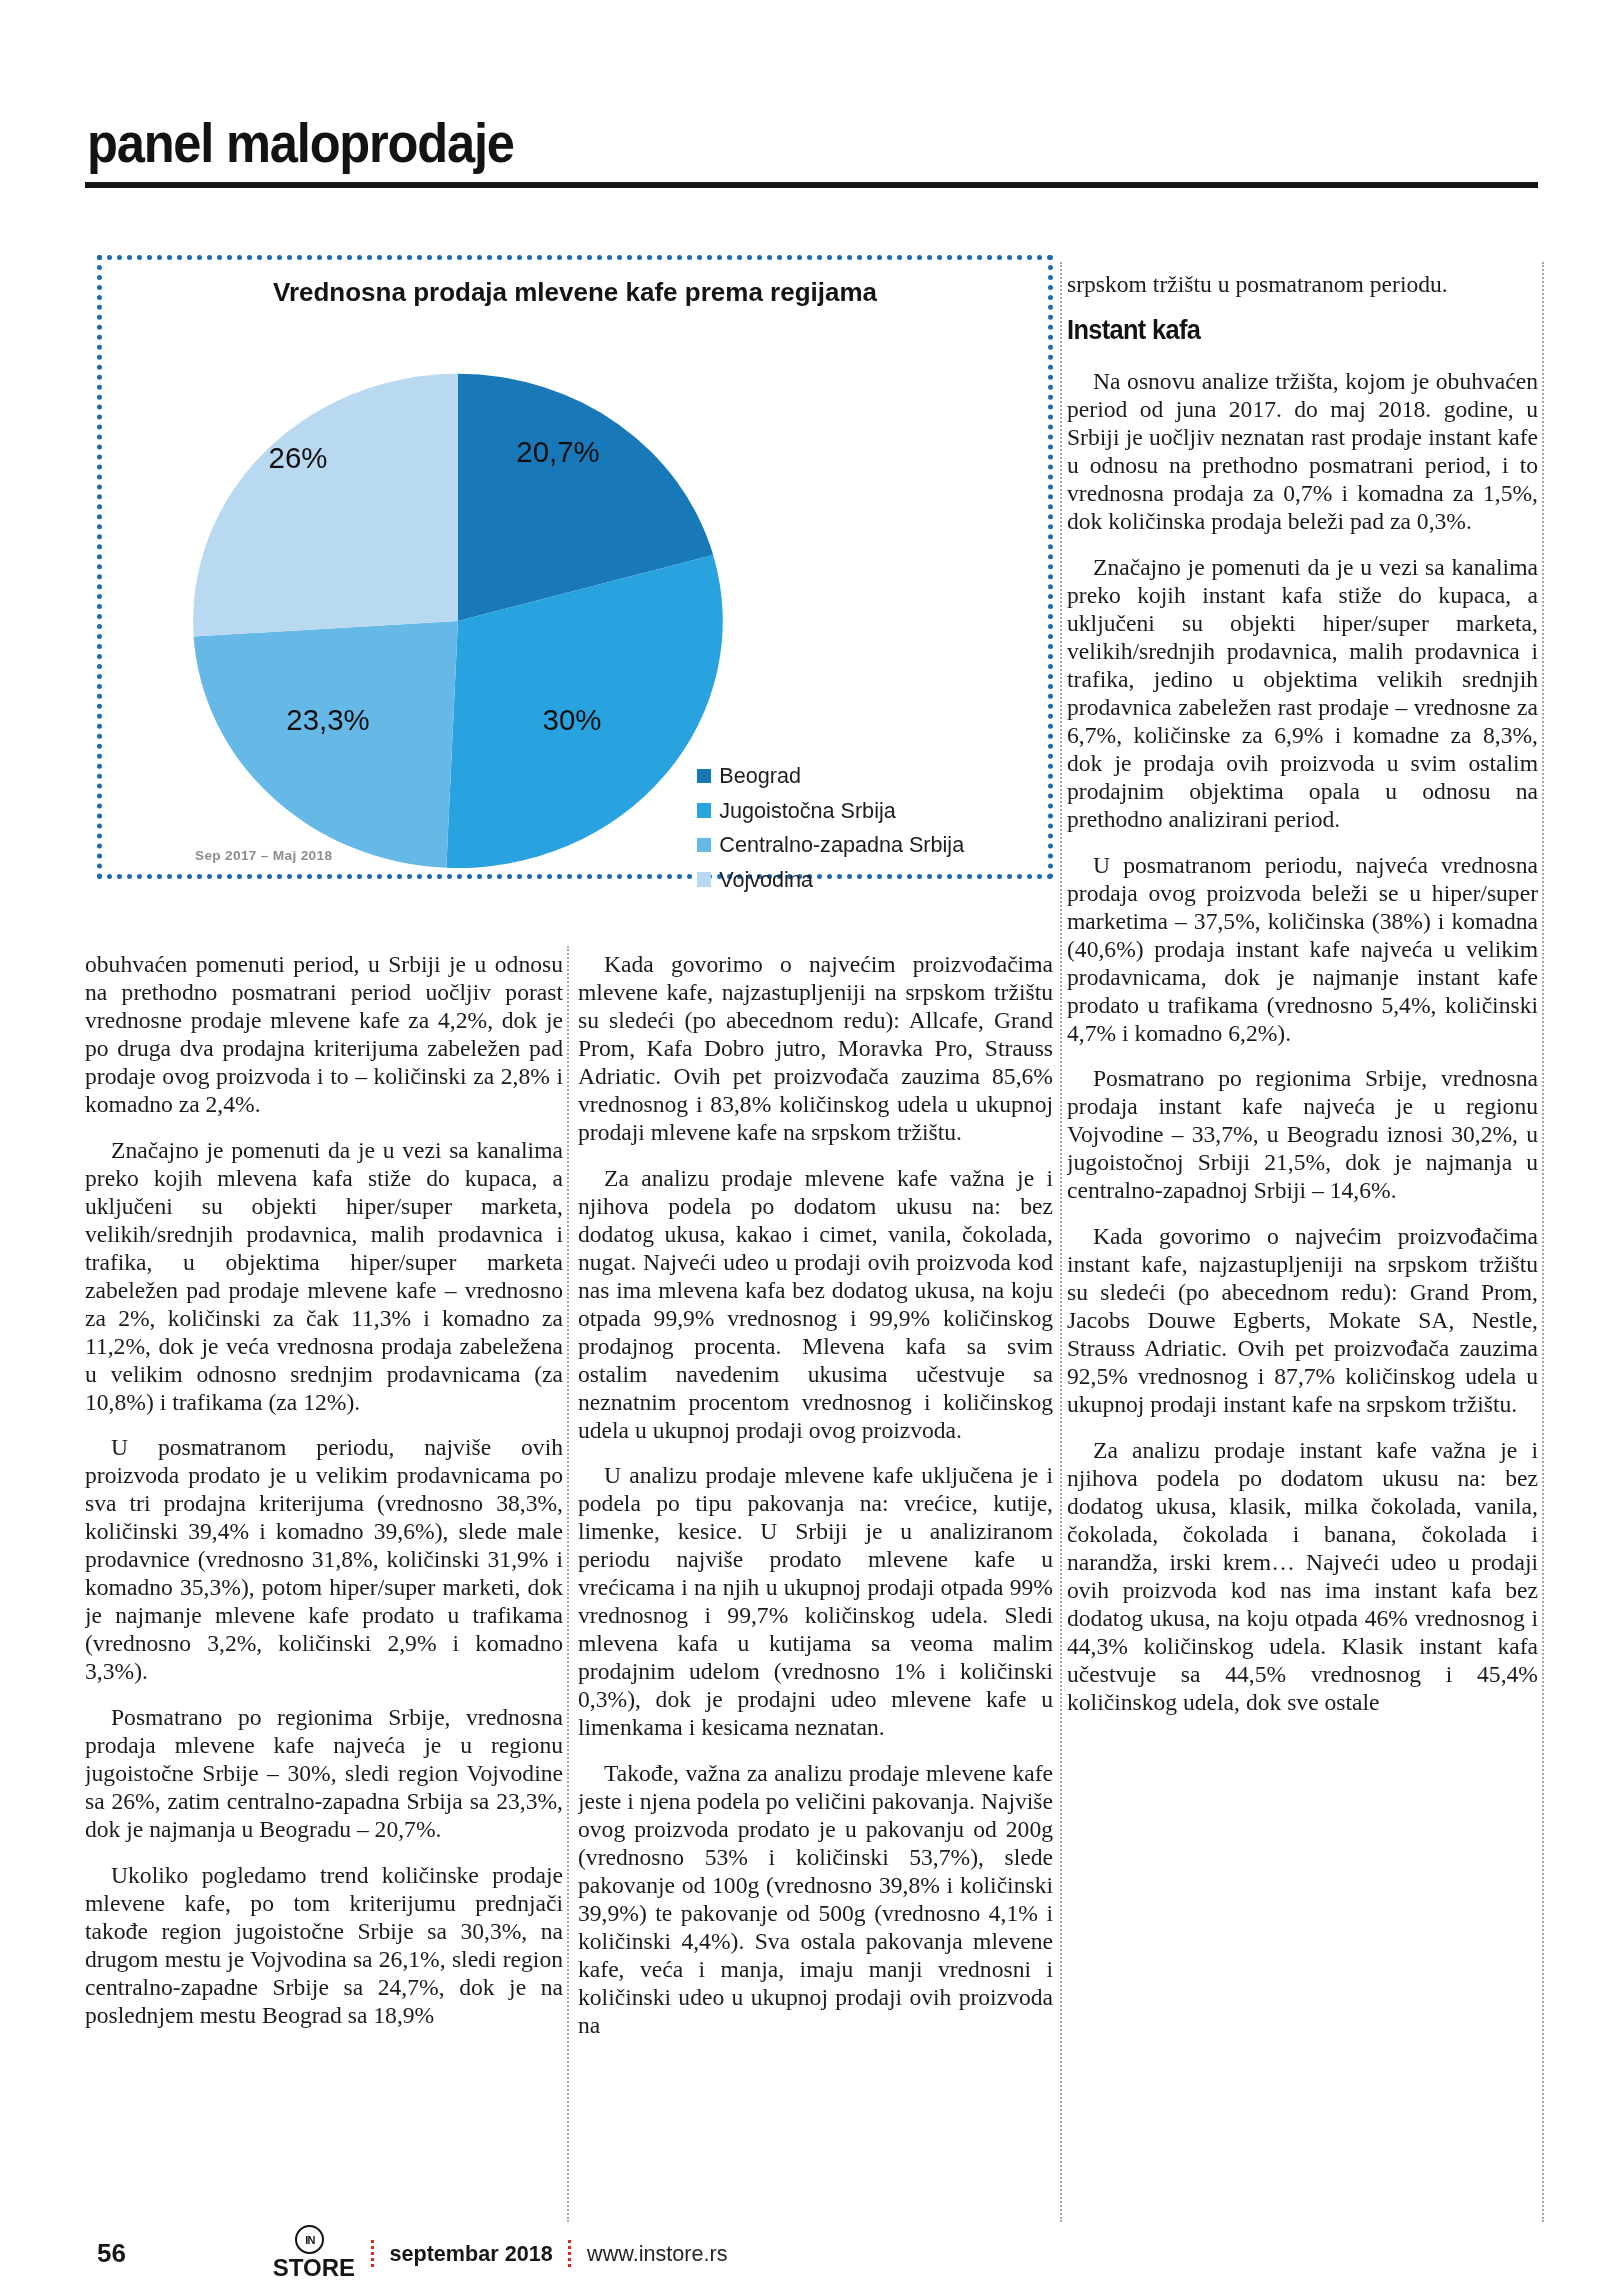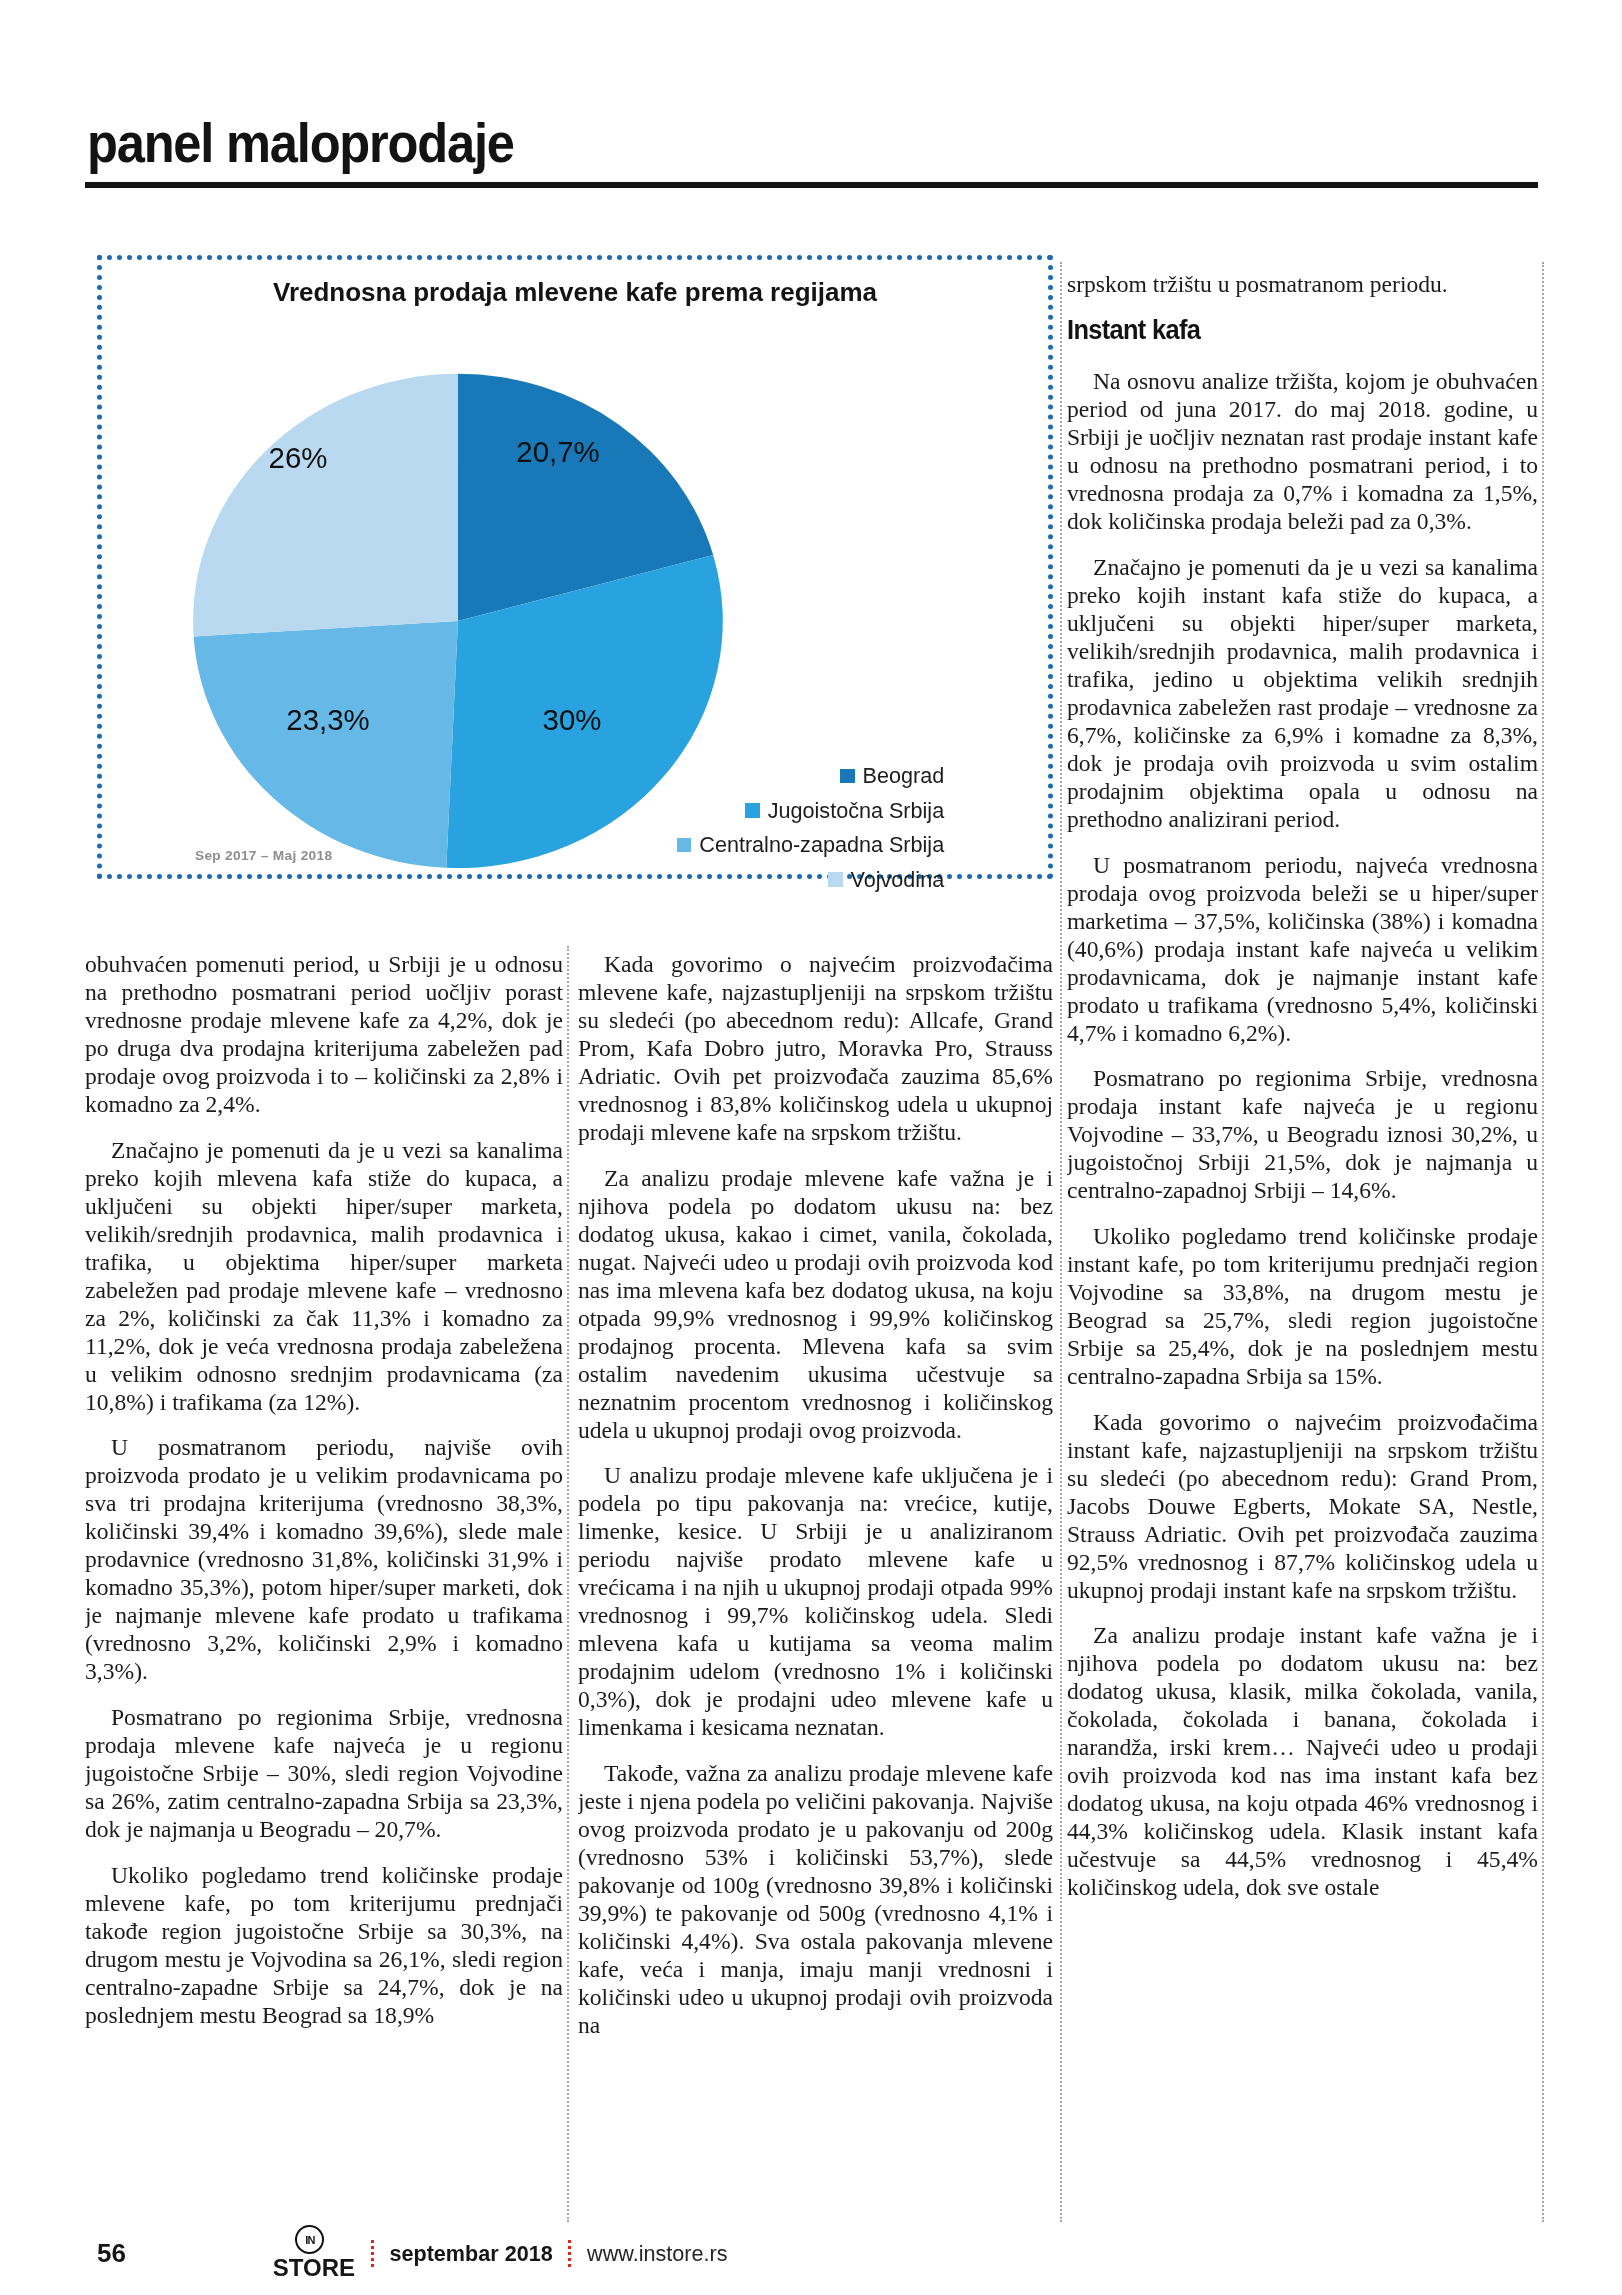--- a/index.html
+++ b/index.html
@@ -12,21 +12,21 @@
             transform-origin:left center;white-space:nowrap;color:#131313;}
   .masthead-rule{position:absolute;left:85px;top:182px;width:1453px;height:5.9px;background:#151515;}
 
   
   .chart-box{position:absolute;left:97px;top:255px;width:946px;height:614px;border:5.2px dotted #1c6ab2;background:#fff;}
   .chart-title{position:absolute;left:0;right:0;top:17px;text-align:center;
                font-family:Liberation Sans, sans-serif;font-weight:700;font-size:26px;color:#141414;}
   #pie-svg{position:absolute;left:0;top:0;width:100%;height:100%;}
   .pie-label{position:absolute;transform:translate(-50%,-50%);
              font-family:"Liberation Sans","DejaVu Sans",sans-serif;font-size:29.4px;color:#101010;white-space:nowrap;}
-  .legend{position:absolute;left:575px;top:503px;display:flex;flex-direction:column;gap:8.5px;align-items:flex-end;}
+  .legend{position:absolute;left:595px;top:503px;display:flex;flex-direction:column;gap:8.5px;}
   .legend-row{display:flex;align-items:center;gap:7.9px;
               font-family:"Liberation Sans","DejaVu Sans",sans-serif;font-size:21.6px;color:#1d1d1d;white-space:nowrap;}
   .legend-swatch{width:14.4px;height:14.4px;flex:0 0 14.4px;}
   .chart-note{position:absolute;left:93px;top:588px;font-family:"Liberation Sans","DejaVu Sans",sans-serif;
               font-weight:700;font-size:13.7px;color:#8d8d8d;letter-spacing:0.3px;}
 
   
   .col{position:absolute;font-size:23.6px;line-height:28px;text-align:justify;overflow:hidden;}
   #col-0{left:85px;top:950px;width:478px;height:1273px;}
   #col-1{left:578px;top:950px;width:475px;height:1273px;}
@@ -112,21 +112,20 @@
       <p class="indent">U analizu prodaje mlevene kafe uključena je i podela po tipu pakovanja na: vrećice, kutije, limenke, kesice. U Srbiji je u analiziranom periodu najviše prodato mlevene kafe u vrećicama i na njih u ukupnoj prodaji otpada 99% vrednosnog i 99,7% količinskog udela. Sledi mlevena kafa u kutijama sa veoma malim prodajnim udelom (vrednosno 1% i količinski 0,3%), dok je prodajni udeo mlevene kafe u limenkama i kesicama neznatan.</p>
       <p class="indent">Takođe, važna za analizu prodaje mlevene kafe jeste i njena podela po veličini pakovanja. Najviše ovog proizvoda prodato je u pakovanju od 200g (vrednosno 53% i količinski 53,7%), slede pakovanje od 100g (vrednosno 39,8% i količinski 39,9%) te pakovanje od 500g (vrednosno 4,1% i količinski 4,4%). Sva ostala pakovanja mlevene kafe, veća i manja, imaju manji vrednosni i količinski udeo u ukupnoj prodaji ovih proizvoda na</p>
     </div>
   <div class="col" id="col-2">
       <p>srpskom tržištu u posmatranom periodu.</p>
       <div class="section-heading">Instant kafa</div>
       <p class="indent">Na osnovu analize tržišta, kojom je obuhvaćen period od juna 2017. do maj 2018. godine, u Srbiji je uočljiv neznatan rast prodaje instant kafe u odnosu na prethodno posmatrani period, i to vrednosna prodaja za 0,7% i komadna za 1,5%, dok količinska prodaja beleži pad za 0,3%.</p>
       <p class="indent">Značajno je pomenuti da je u vezi sa kanalima preko kojih instant kafa stiže do kupaca, a uključeni su objekti hiper/super marketa, velikih/srednjih prodavnica, malih prodavnica i trafika, jedino u objektima velikih srednjih prodavnica zabeležen rast prodaje – vrednosne za 6,7%, količinske za 6,9% i komadne za 8,3%, dok je prodaja ovih proizvoda u svim ostalim prodajnim objektima opala u odnosu na prethodno analizirani period.</p>
       <p class="indent">U posmatranom periodu, najveća vrednosna prodaja ovog proizvoda beleži se u hiper/super marketima – 37,5%, količinska (38%) i komadna (40,6%) prodaja instant kafe najveća u velikim prodavnicama, dok je najmanje instant kafe prodato u trafikama (vrednosno 5,4%, količinski 4,7% i komadno 6,2%).</p>
       <p class="indent">Posmatrano po regionima Srbije, vrednosna prodaja instant kafe najveća je u regionu Vojvodine – 33,7%, u Beogradu iznosi 30,2%, u jugoistočnoj Srbiji 21,5%, dok je najmanja u centralno-zapadnoj Srbiji – 14,6%.</p>
-      <p class="indent">Ukoliko pogledamo trend količinske prodaje instant kafe, po tom kriterijumu prednjači region Vojvodine sa 33,8%, na drugom mestu je Beograd sa 25,7%, sledi region jugoistočne Srbije sa 25,4%, dok je na poslednjem mestu centralno-zapadna Srbija sa 15%.</p>
       <p class="indent">Kada govorimo o najvećim proizvođačima instant kafe, najzastupljeniji na srpskom tržištu su sledeći (po abecednom redu): Grand Prom, Jacobs Douwe Egberts, Mokate SA, Nestle, Strauss Adriatic. Ovih pet proizvođača zauzima 92,5% vrednosnog i 87,7% količinskog udela u ukupnoj prodaji instant kafe na srpskom tržištu.</p>
       <p class="indent">Za analizu prodaje instant kafe važna je i njihova podela po dodatom ukusu na: bez dodatog ukusa, klasik, milka čokolada, vanila, čokolada, čokolada i banana, čokolada i narandža, irski krem… Najveći udeo u prodaji ovih proizvoda kod nas ima instant kafa bez dodatog ukusa, na koju otpada 46% vrednosnog i 44,3% količinskog udela. Klasik instant kafa učestvuje sa 44,5% vrednosnog i 45,4% količinskog udela, dok sve ostale</p>
     </div>
 
   <div class="footer">
     <span class="page-num">56</span>
     <span class="logo-wrap">
       <span class="logo-circle">IN</span>
       <span class="brand">STORE</span>
     </span>

